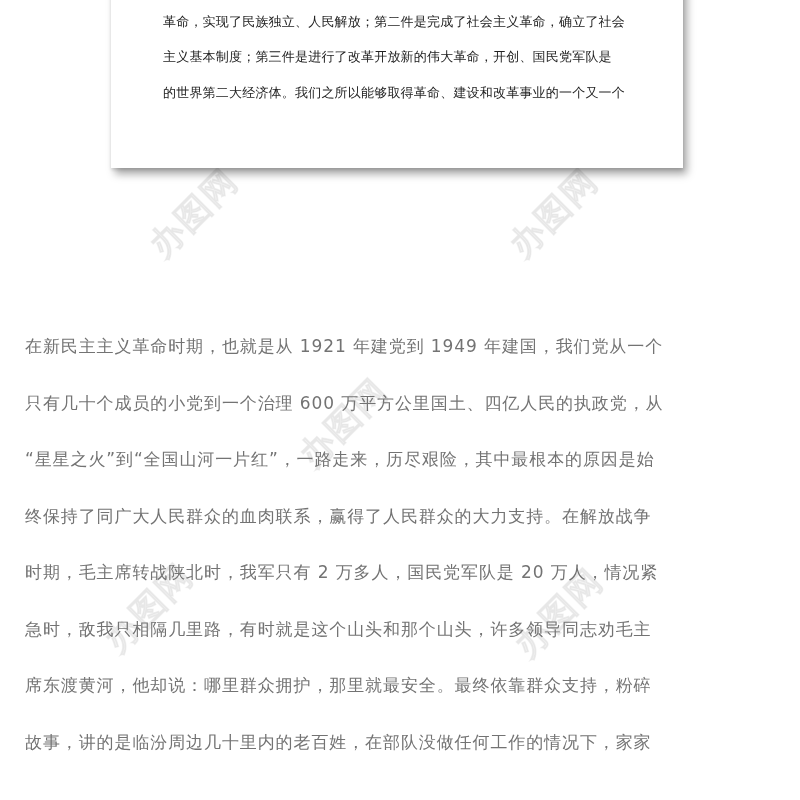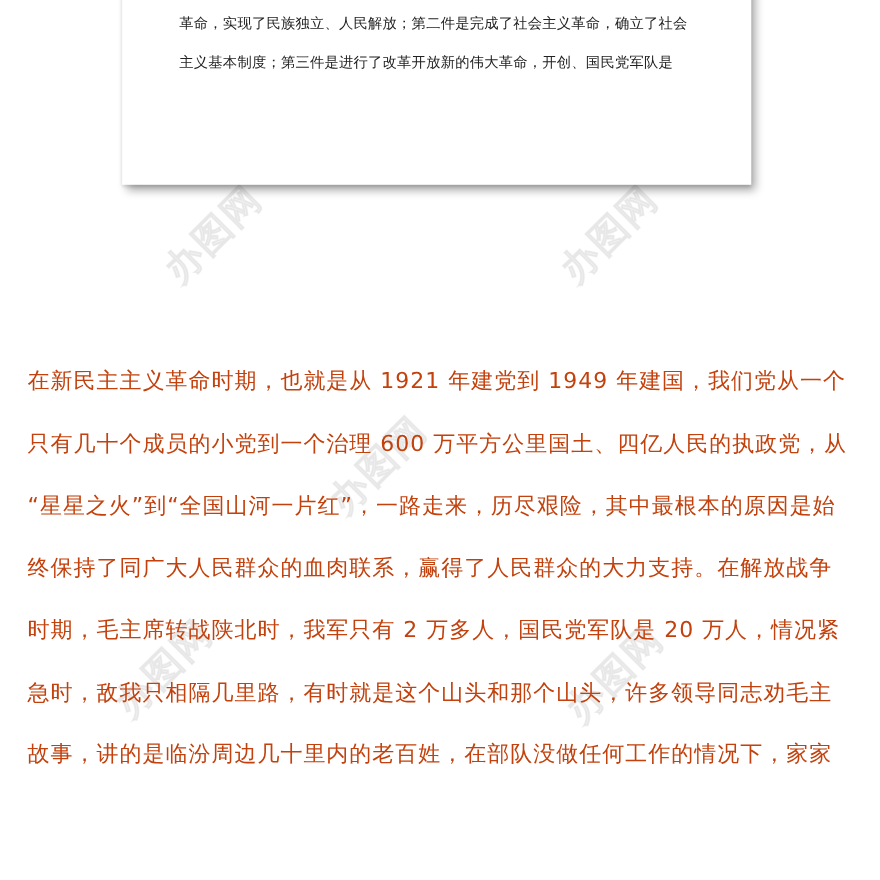--- a/index.html
+++ b/index.html
@@ -44,25 +44,25 @@
   .quote-line:last-child { line-height: 38px; height: 38px; }
 
   .body-text {
     position: absolute;
     left: 25px;
     top: 318px;
     width: 760px;
   }
   .body-line {
     display: block;
-    font-size: 20px;
+    font-size: 17px;
     line-height: 56.5px;
     height: 56.5px;
     white-space: nowrap;
-    color: #c2410c;
+    color: #737373;
     letter-spacing: 0.9px;
   }
 
   .watermark {
     position: absolute;
     font-size: 34px;
     color: rgba(0,0,0,0.045);
     transform: rotate(-45deg);
     white-space: nowrap;
     pointer-events: none;
@@ -77,24 +77,26 @@
 <div class="watermark" style="left:140px; top:190px;">办图网</div>
 <div class="watermark" style="left:500px; top:190px;">办图网</div>
 <div class="watermark" style="left:290px; top:400px;">办图网</div>
 <div class="watermark" style="left:95px; top:585px;">办图网</div>
 <div class="watermark" style="left:505px; top:590px;">办图网</div>
 
 <div class="quote-card">
   <div class="quote-lines">
     <span class="quote-line">革命，实现了民族独立、人民解放；第二件是完成了社会主义革命，确立了社会</span>
     <span class="quote-line">主义基本制度；第三件是进行了改革开放新的伟大革命，开创、国民党军队是</span>
+    <span class="quote-line">的世界第二大经济体。我们之所以能够取得革命、建设和改革事业的一个又一个</span>
   </div>
 </div>
 
 <div class="body-text">
   <span class="body-line">在新民主主义革命时期，也就是从 1921 年建党到 1949 年建国，我们党从一个</span>
   <span class="body-line">只有几十个成员的小党到一个治理 600 万平方公里国土、四亿人民的执政党，从</span>
   <span class="body-line">“星星之火”到“全国山河一片红”，一路走来，历尽艰险，其中最根本的原因是始</span>
   <span class="body-line">终保持了同广大人民群众的血肉联系，赢得了人民群众的大力支持。在解放战争</span>
   <span class="body-line">时期，毛主席转战陕北时，我军只有 2 万多人，国民党军队是 20 万人，情况紧</span>
   <span class="body-line">急时，敌我只相隔几里路，有时就是这个山头和那个山头，许多领导同志劝毛主</span>
+  <span class="body-line">席东渡黄河，他却说：哪里群众拥护，那里就最安全。最终依靠群众支持，粉碎</span>
   <span class="body-line">故事，讲的是临汾周边几十里内的老百姓，在部队没做任何工作的情况下，家家</span>
 </div>
 
 </body></html>

